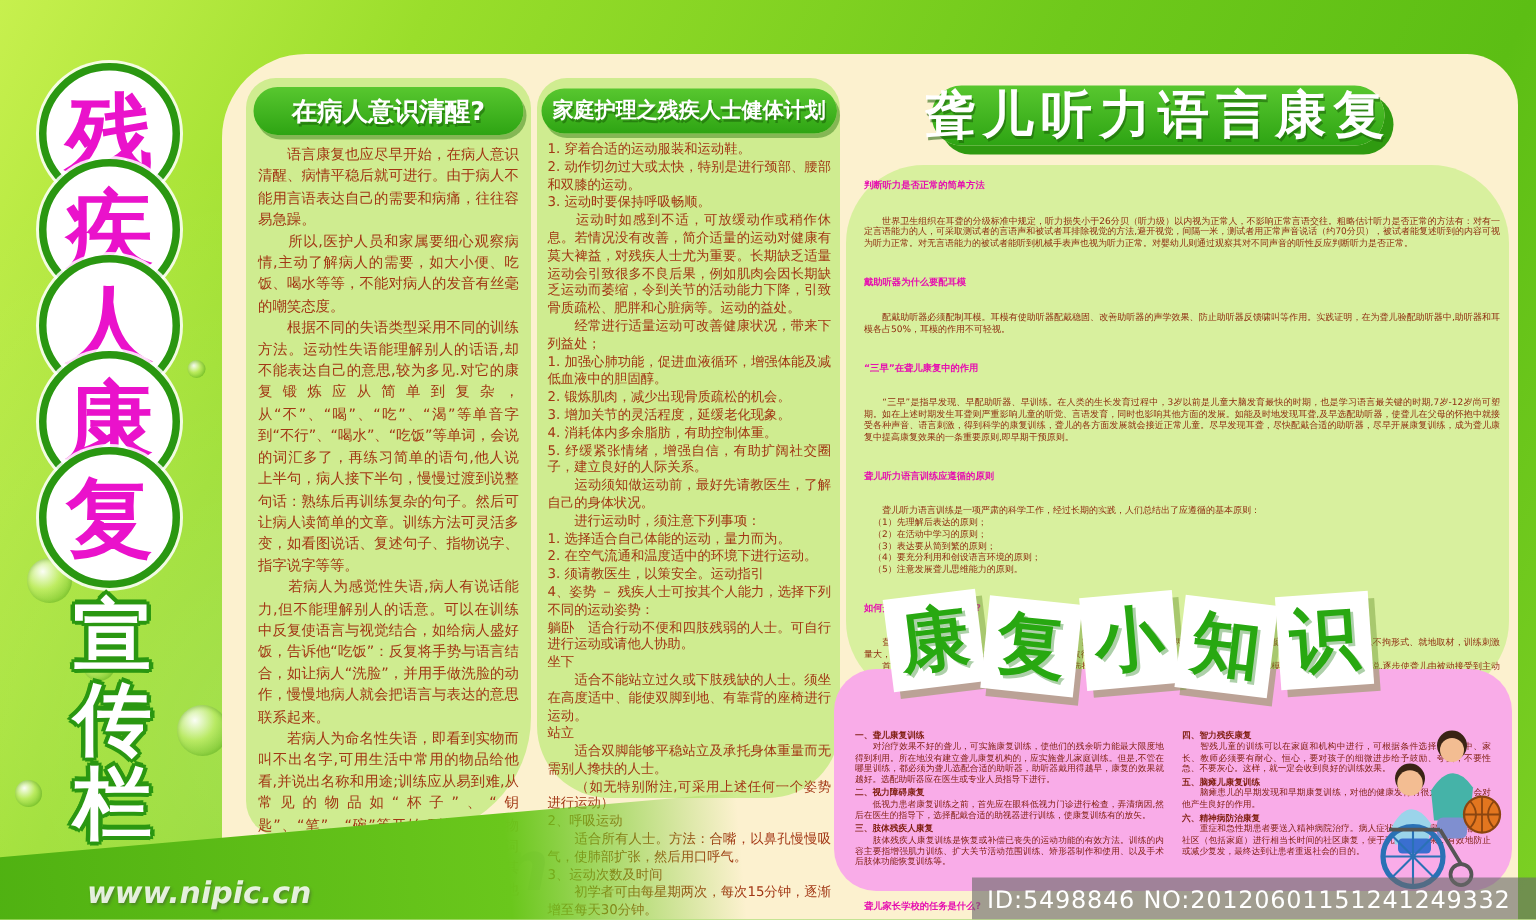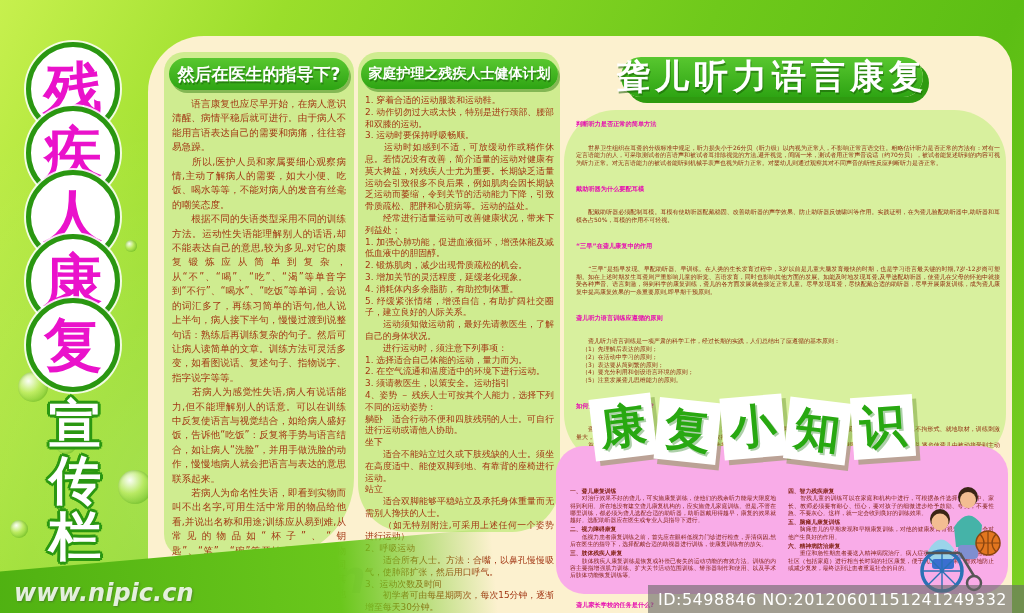--- a/index.html
+++ b/index.html
@@ -68,22 +68,22 @@
   .tip-head { font-weight:bold; margin-top:2px; }
   .tip-body { white-space:pre-wrap; text-align:justify; word-break:break-all; }
   
   .wedge { position:absolute; left:-24px; bottom:-34px; width:520px; height:96px;
     background:linear-gradient(90deg,#4eb011,#6ac71c 70%, rgba(106,199,28,0)); 
     transform:rotate(-5deg); z-index:6; }
   .sitemark { position:absolute; left:14px; bottom:6px; z-index:7; display:flex;
     align-items:baseline; gap:10px; font-style:italic; font-weight:bold; }
   .sitemark .cn { color:#fff; font-size:30px; letter-spacing:4px;
     text-shadow:2px 2px 0 rgba(40,120,10,.6), -1px -1px 0 rgba(40,120,10,.6); }
-  .sitemark .url { color:rgba(255,255,255,.85); font-size:24px;
-    text-shadow:1px 1px 2px rgba(60,60,60,.4); }
+  .sitemark .url { color:rgba(255,255,255,.85); font-size:20px;
+    text-shadow:1px 1px 2px rgba(60,60,60,.4);margin-left:44px; }
   .ghost { position:absolute; left:150px; top:550px; z-index:6; font-size:46px;
     font-weight:bold; font-style:italic; color:rgba(140,150,140,.30); letter-spacing:2px; }
   
   .idbar { position:absolute; left:648px; top:585px; width:408px; height:28px; z-index:9;
     background:rgba(105,105,105,.62); color:#fff; font-size:16px;
     display:flex; align-items:center; padding-left:10px; letter-spacing:.5px; }
   .illus { position:absolute; right:16px; bottom:20px; z-index:8; }
 </style>
 </head>
 <body>
@@ -112,21 +112,21 @@
     </div>
   <div class="circle" style="top:298px">
       <span>复</span>
     </div>
   <div class="subchar" style="top:398px">宣</div>
   <div class="subchar" style="top:454px">传</div>
   <div class="subchar" style="top:510px">栏</div>
 </div>
 
 <div class="blob blob1"></div>
-<div class="pill pill1">然后在医生的指导下?</div>
+<div class="pill pill1">在病人意识清醒?</div>
 <div class="bodytext text1">　　语言康复也应尽早开始，在病人意识清醒、病情平稳后就可进行。由于病人不能用言语表达自己的需要和病痛，往往容易急躁。
 　　所以,医护人员和家属要细心观察病情,主动了解病人的需要，如大小便、吃饭、喝水等等，不能对病人的发音有丝毫的嘲笑态度。
 　　根据不同的失语类型采用不同的训练方法。运动性失语能理解别人的话语,却不能表达自己的意思,较为多见.对它的康复锻炼应从简单到复杂，从“不”、“喝”、“吃”、“渴”等单音字到“不行”、“喝水”、“吃饭”等单词，会说的词汇多了，再练习简单的语句,他人说上半句，病人接下半句，慢慢过渡到说整句话：熟练后再训练复杂的句子。然后可让病人读简单的文章。训练方法可灵活多变，如看图说话、复述句子、指物说字、指字说字等等。
 　　若病人为感觉性失语,病人有说话能力,但不能理解别人的话意。可以在训练中反复使语言与视觉结合，如给病人盛好饭，告诉他“吃饭”：反复将手势与语言结合，如让病人“洗脸”，并用手做洗脸的动作，慢慢地病人就会把语言与表达的意思联系起来。
 　　若病人为命名性失语，即看到实物而叫不出名字,可用生活中常用的物品给他看,并说出名称和用途;训练应从易到难,从常见的物品如“杯子”、“钥匙”、“笔”、“碗”等开始.到较少见的物品；同时还要注意反复强化已掌握的词汇。对失语病人一定要有耐心，不能因其领会慢而冷落：要不断与他说话，鼓励他自己多练习说话。</div>
 
 <div class="blob blob2"></div>
 <div class="pill pill2">家庭护理之残疾人士健体计划</div>
 <div class="bodytext text2">1. 穿着合适的运动服装和运动鞋。
 2. 动作切勿过大或太快，特别是进行颈部、腰部和双膝的运动。

